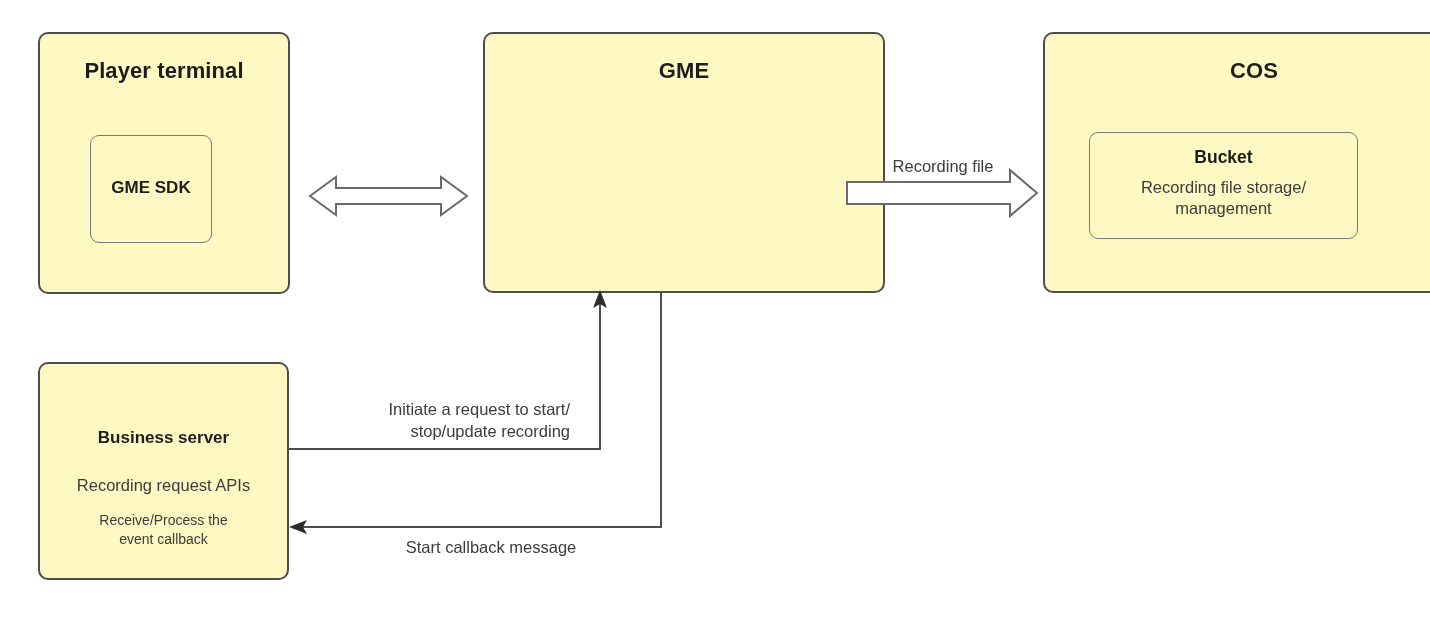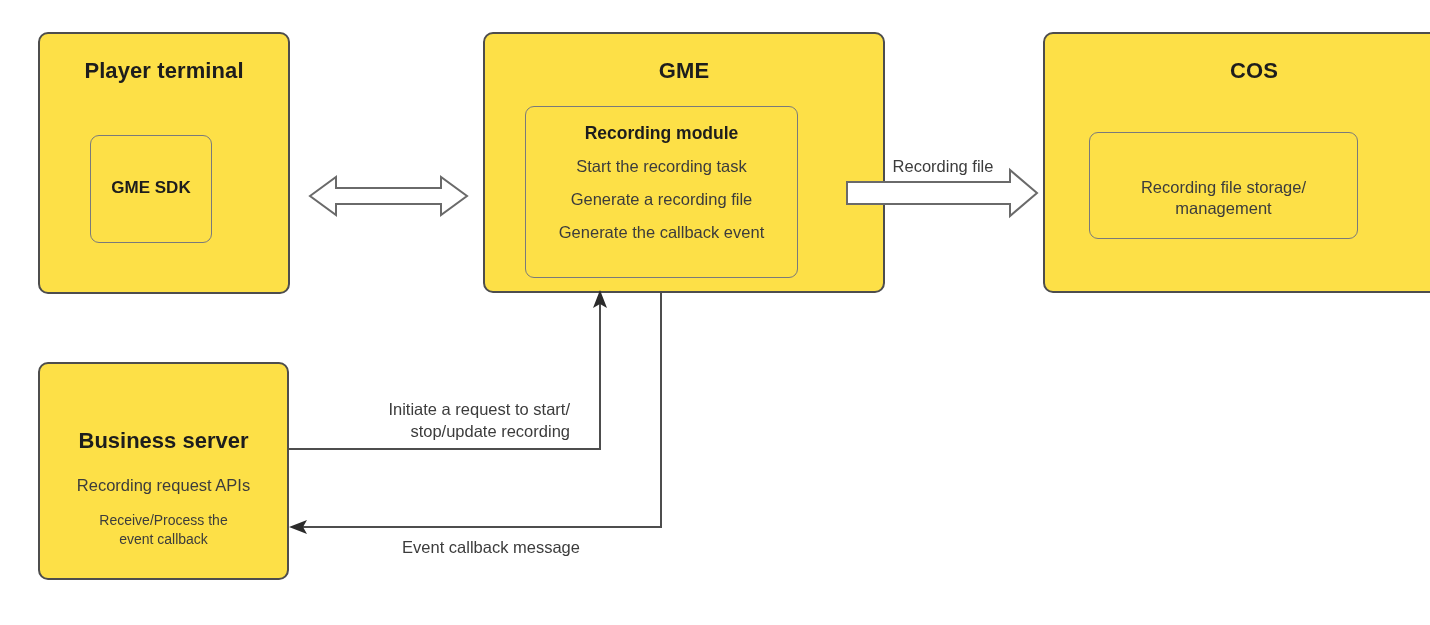--- a/index.html
+++ b/index.html
@@ -18,21 +18,21 @@
     width: 1430px;
     height: 625px;
     background: #ffffff;
     overflow: hidden;
   }
 
   
   .node {
     position: absolute;
     box-sizing: border-box;
-    background: #fde047;
+    background: #fef9c3;
     border: 2px solid #4d4d4d;
     border-radius: 10px;
   }
   .node.inner {
     border-width: 1.6px;
     border-color: #7a7a7a;
     border-radius: 9px;
   }
 
   .node-title {
@@ -109,43 +109,36 @@
     <div class="outer-title node-title" style="top:24px;">Player terminal</div>
 
     <div class="node inner" style="left:50px; top:101px; width:122px; height:108px;">
       <div class="node-title" style="position:absolute; left:0; right:0; top:42px; font-size:17px;">GME SDK</div>
     </div>
   </div>
 
   <div class="node" style="left:483px; top:32px; width:402px; height:261px;">
     <div class="outer-title node-title" style="top:24px;">GME</div>
 
-    <div class="node inner" style="left:40px; top:72px; width:273px; height:172px;">
-      <div class="node-title" style="position:absolute; left:0; right:0; top:16px; font-size:17.5px;">Recording module</div>
-      <div class="inner-stack" style="top:50px; gap:14px;">
-        <div class="node-line" style="font-size:16.5px;">Start the recording task</div>
-        <div class="node-line" style="font-size:16.5px;">Generate a recording file</div>
-        <div class="node-line" style="font-size:16.5px;">Generate the callback event</div>
-      </div>
-    </div>
   </div>
 
   <div class="node" style="left:1043px; top:32px; width:422px; height:261px;">
     <div class="outer-title node-title" style="top:24px;">COS</div>
 
     <div class="node inner" style="left:44px; top:98px; width:269px; height:107px;">
+      <div class="node-title" style="position:absolute; left:0; right:0; top:14px; font-size:17.5px;">Bucket</div>
       <div class="inner-stack" style="top:45px; gap:2px;">
         <div class="node-line" style="font-size:16.5px;">Recording file storage/</div>
         <div class="node-line" style="font-size:16.5px;">management</div>
       </div>
     </div>
   </div>
 
   <div class="node" style="left:38px; top:362px; width:251px; height:218px;">
-    <div class="node-title" style="position:absolute; left:0; right:0; top:64px; font-size:22px;">Business server</div>
+    <div class="node-title" style="position:absolute; left:0; right:0; top:64px; font-size:17px;">Business server</div>
     <div class="inner-stack" style="top:112px; gap:16px;">
       <div class="node-line" style="font-size:16.5px;">Recording request APIs</div>
       <div class="node-line" style="font-size:14px; white-space:pre-line; line-height:1.35;">Receive/Process the
 event callback</div>
     </div>
   </div>
 
   <svg id="wires" viewBox="0 0 1430 625" xmlns="http://www.w3.org/2000/svg">
 
     <path class="block-arrow" d="M 310 196
@@ -175,15 +168,15 @@
     <path class="stroke" d="M 661 293 L 661 527 L 302 527"></path>
     <path class="solid-head" d="M 289 527 L 307 520 L 303 527 L 307 534 Z"></path>
   </svg>
 
 
   <div class="edge-label" style="left:855px; top:155px; width:176px;">Recording file</div>
 
   <div class="edge-label" style="left:330px; top:398px; width:240px;text-align:right;">Initiate a request to start/
 stop/update recording</div>
 
-  <div class="edge-label" style="left:370px; top:536px; width:242px;">Event callback message</div>
+  <div class="edge-label" style="left:370px; top:536px; width:242px;">Start callback message</div>
 
 </div>
 
 </body></html>

